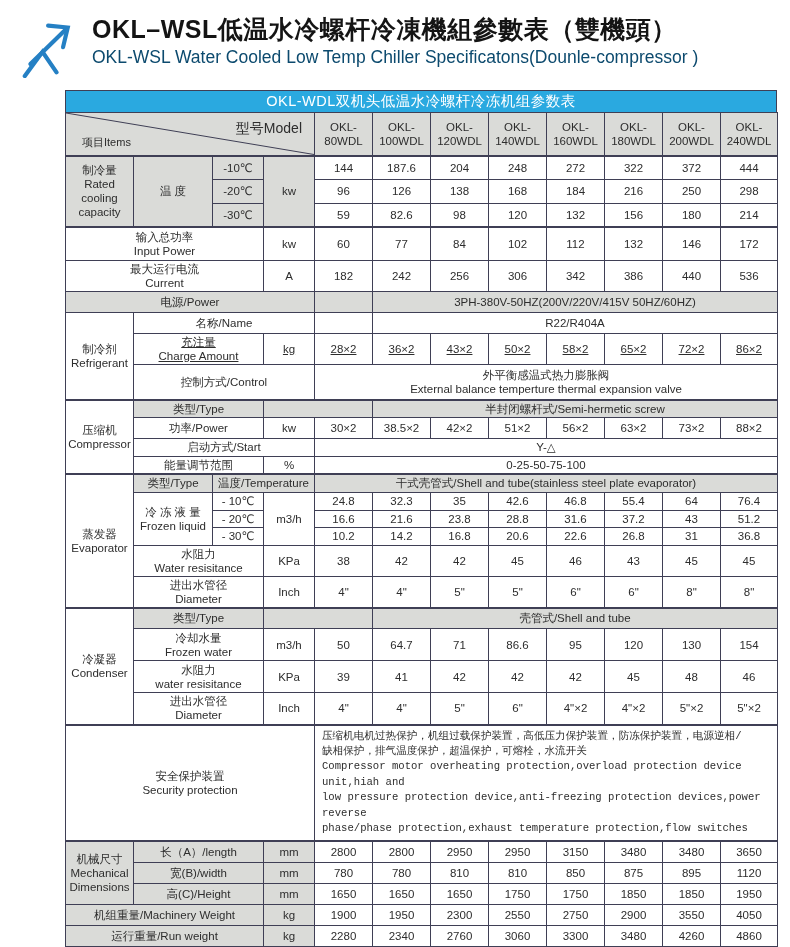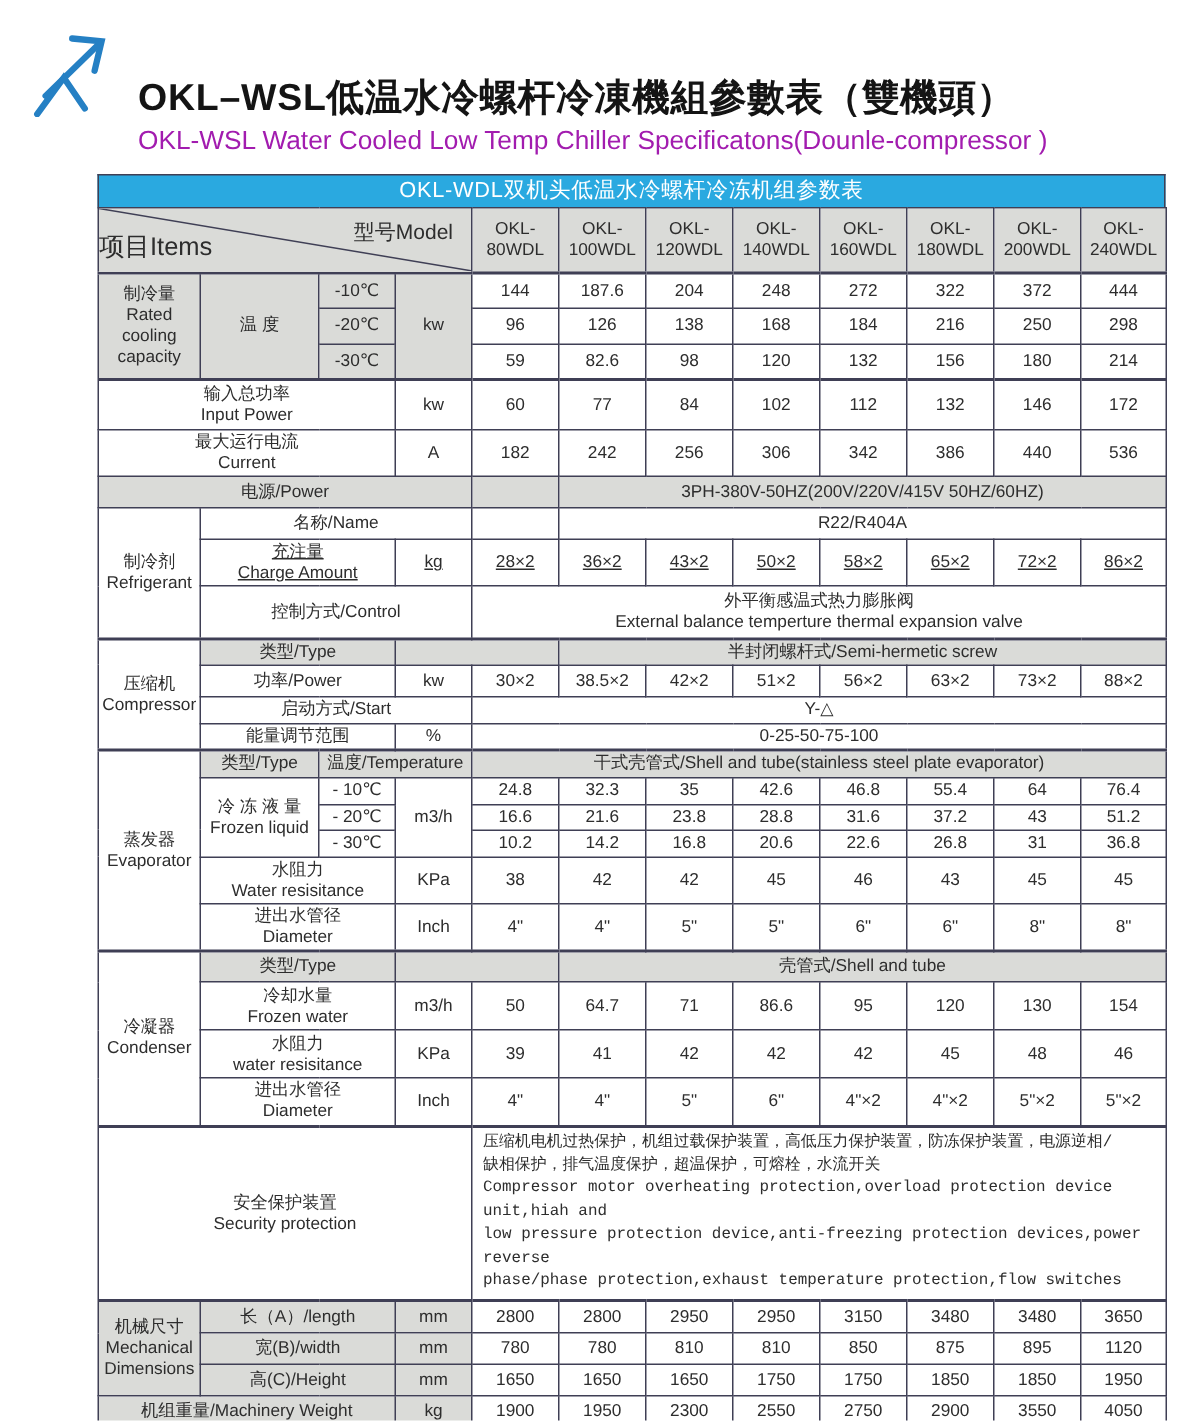--- a/index.html
+++ b/index.html
@@ -4,23 +4,23 @@
 <style>
   html,body{margin:0;padding:0;}
   body{
     width:790px;height:947px;background:#ffffff;
     font-family:"Liberation Sans","DejaVu Sans",sans-serif;
     color:#2d2d2d;overflow:hidden;
   }
   .page-header{display:flex;align-items:flex-start;margin:14px 0 0 22px;}
   .logo{width:56px;height:58px;flex:0 0 auto;margin-top:6px;}
   .logo path{fill:none;stroke:#2580c4;stroke-width:4.5;stroke-linecap:round;stroke-linejoin:miter;}
-  .title-block{margin-left:14px;margin-top:36px;}
+  .title-block{margin-left:14px;}
   .title-zh{font-size:25px;font-weight:700;color:#141414;letter-spacing:0.5px;line-height:30px;}
-  .title-en{font-size:17.5px;font-weight:400;color:#a21caf;margin-top:3px;}
+  .title-en{font-size:17.5px;font-weight:400;color:#0c4a6e;margin-top:3px;}
 
   .content{margin:12px 0 0 65px;width:712px;}
   .table-title-bar{
     box-sizing:border-box;width:712px;height:22px;background:#2aa9e0;
     border:1px solid #3f3f55;border-bottom:none;
     color:#ffffff;font-size:14.5px;text-align:center;line-height:21px;letter-spacing:0.5px;
   }
   table.spec{border-collapse:collapse;table-layout:fixed;width:712px;}
   .spec th,.spec td{
     border:1px solid #3f3f55;background:#ffffff;
@@ -29,21 +29,21 @@
   }
   .spec .g{background:#dadbd8;}
   .spec thead th{border-bottom-width:2px;}
   .spec tr.sep td{border-top-width:2px;}
   .spec td div, .spec th div{line-height:1.22;}
   .spec td.tl{text-align:left;padding:3px 6px 3px 7px;font-size:10.6px;font-family:Liberation Mono, monospace;}
   .spec td.tl div{line-height:15.4px;}
   th.corner{position:relative;padding:0;}
   th.corner svg{position:absolute;left:0;top:0;width:100%;height:100%;}
   th.corner line{stroke:#3f3f55;stroke-width:1;}
-  .corner-items{position:absolute;left:0;bottom:5px;font-size:17px;}
+  .corner-items{position:absolute;left:16px;bottom:5px;font-size:11px;}
   .corner-model{position:absolute;right:12px;top:7px;font-size:14px;}
   .model-h{font-size:11px;}
 
   .notes{margin:6px 0 0 3px;font-size:12px;color:#333333;line-height:17.5px;}
   .notes .lbl{margin-right:9px;}
   .notes .indent{padding-left:27px;}
 </style>
 </head>
 <body>
 

